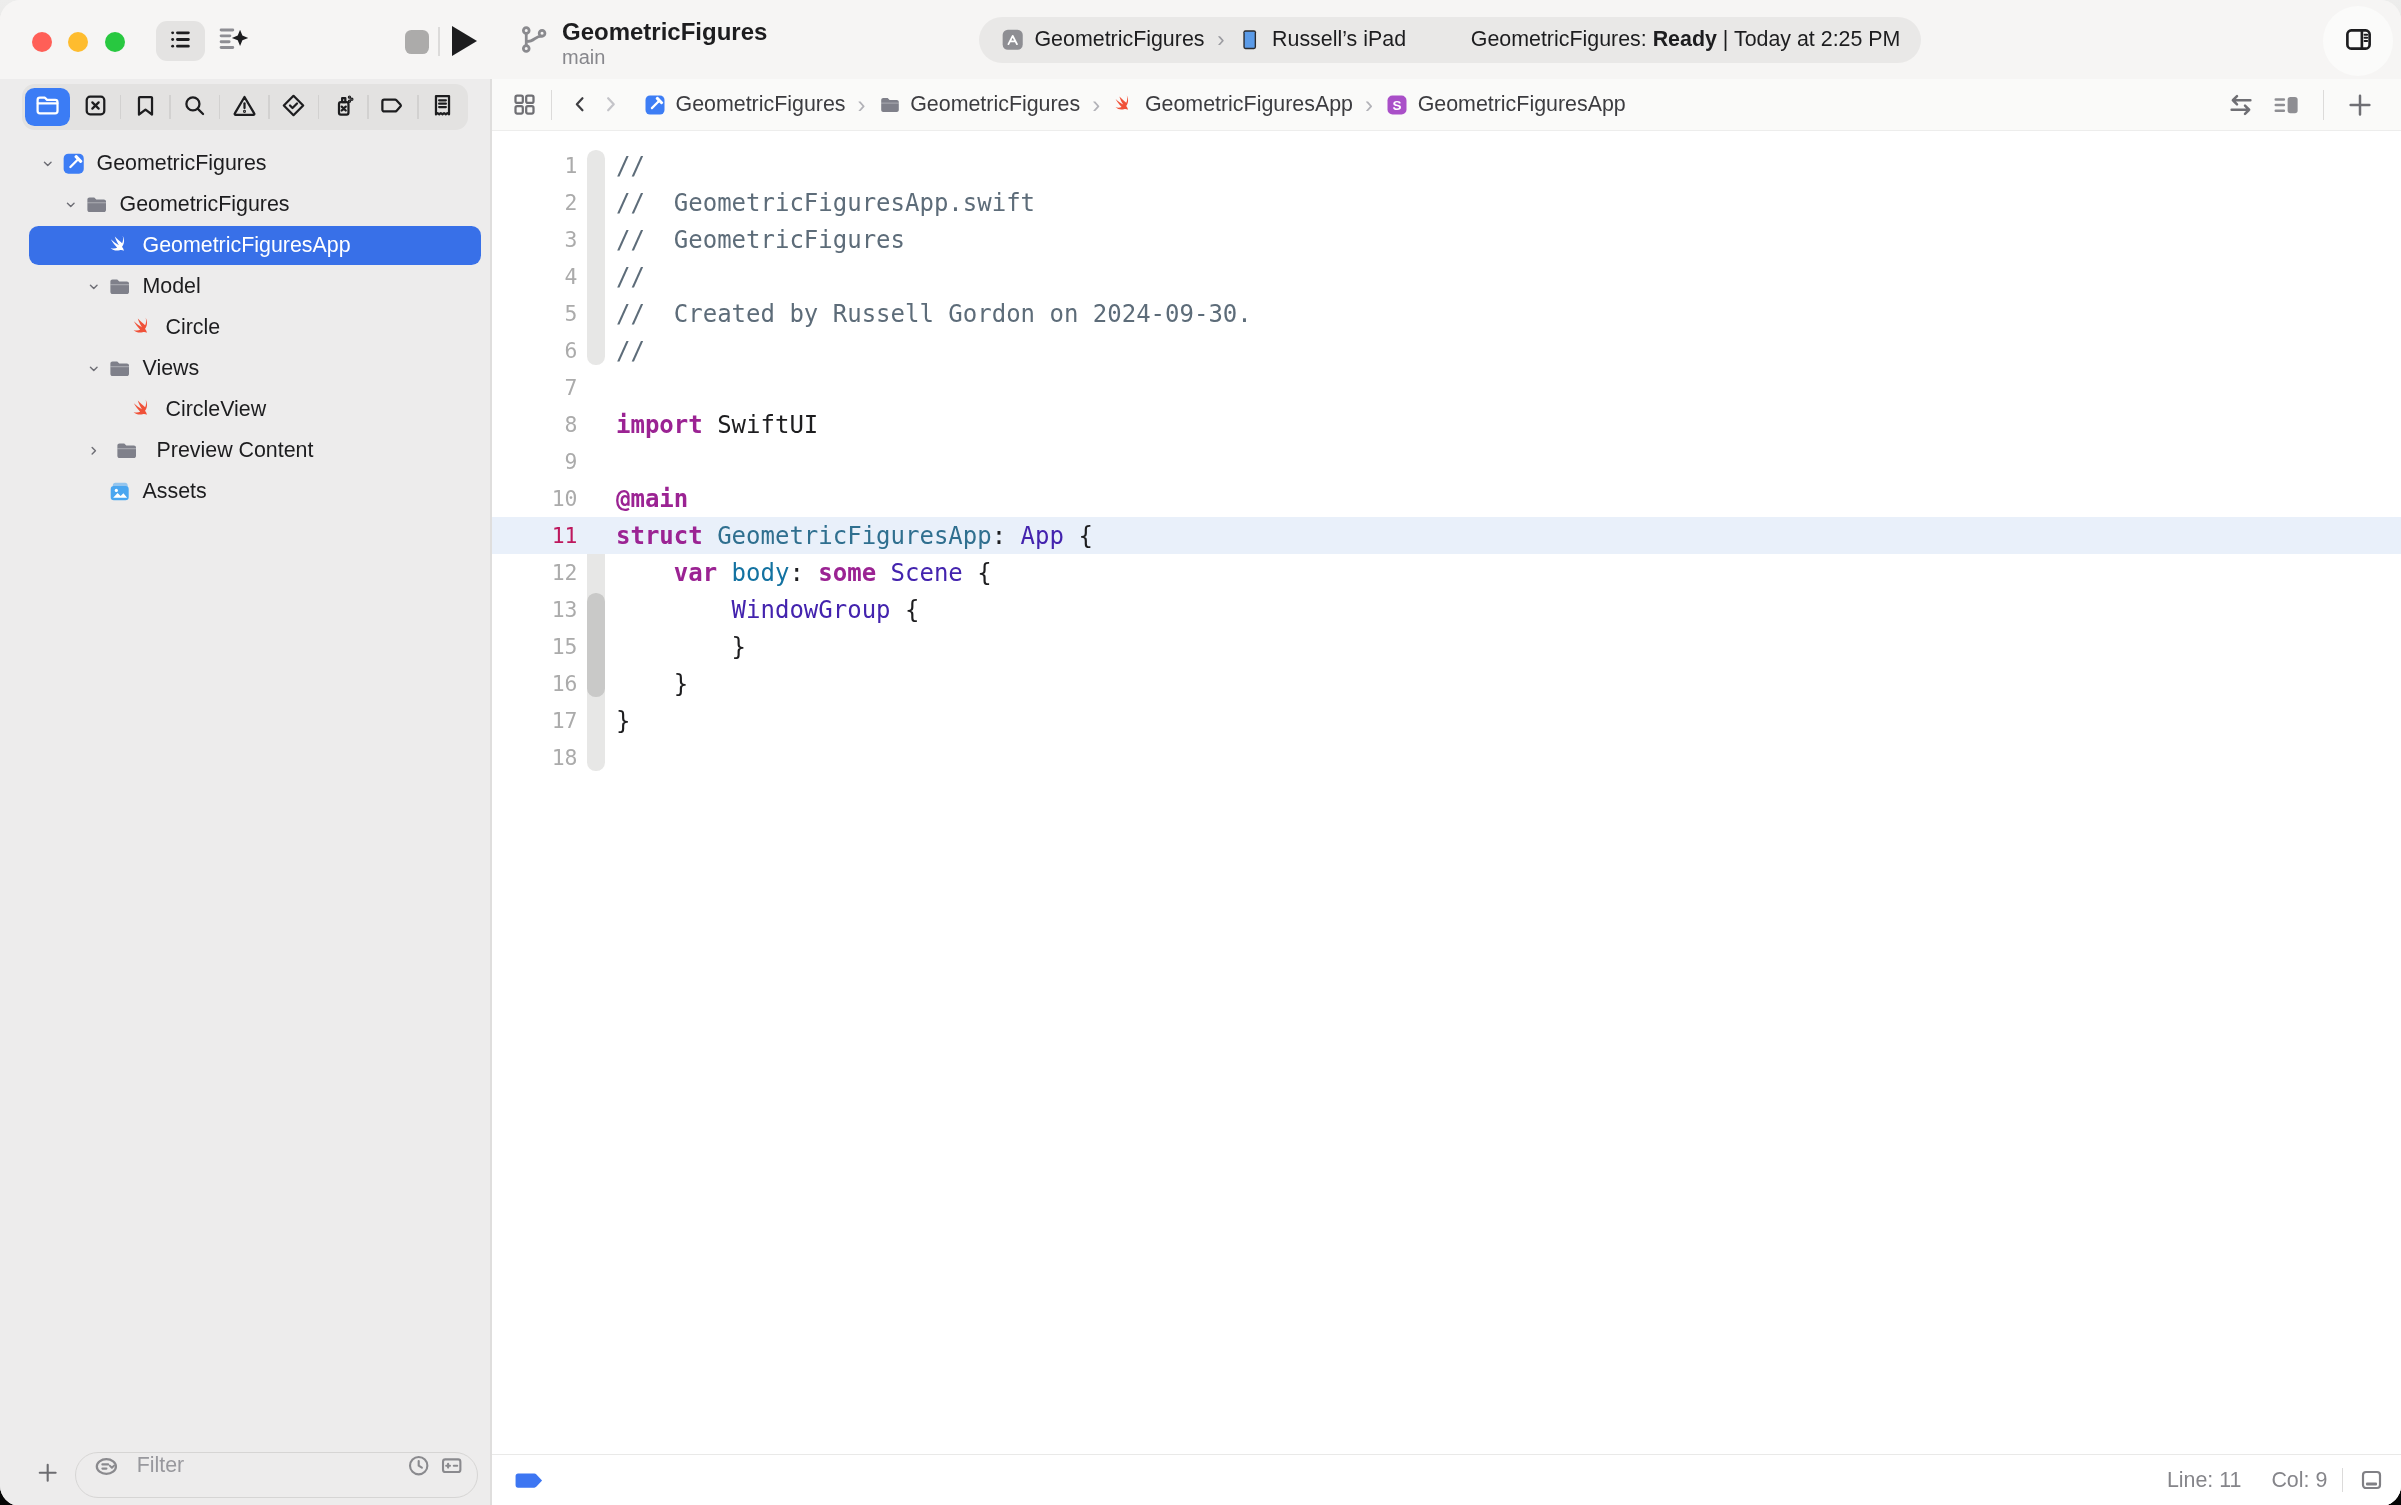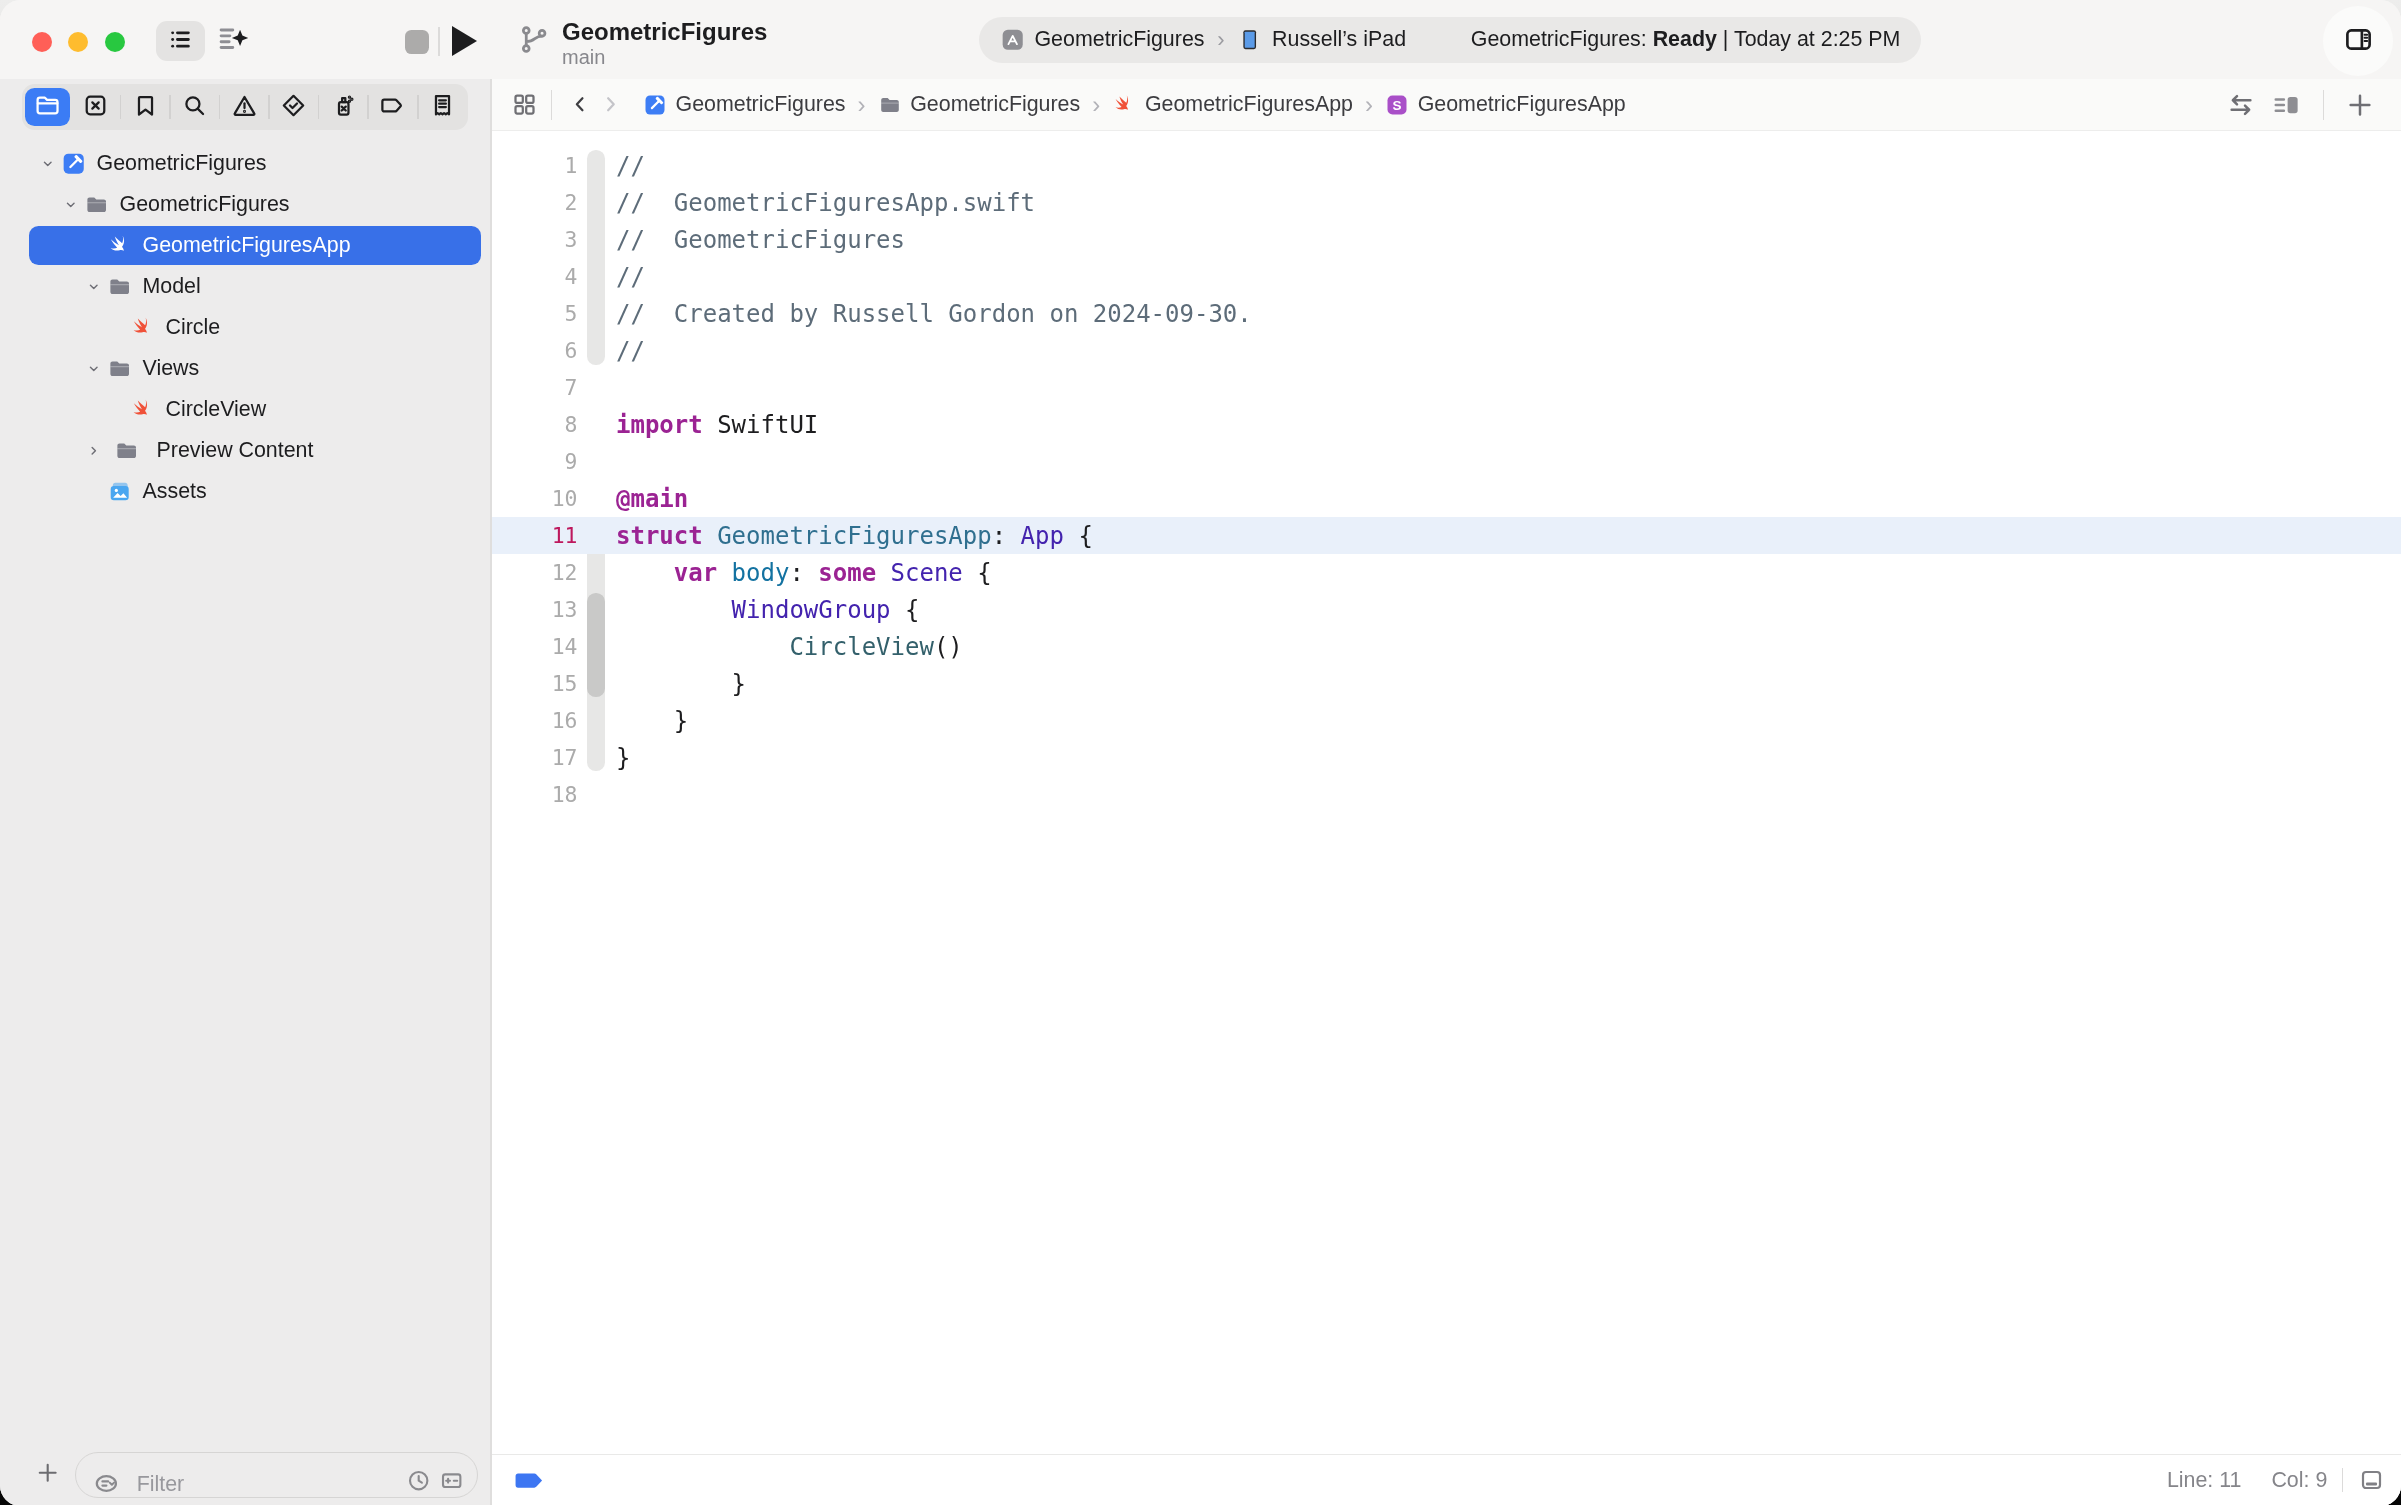--- a/index.html
+++ b/index.html
@@ -74,21 +74,21 @@
   .chev-slot svg { width:17.5px; height:17.5px; }
   .tree-ic { width:27px; height:27px; margin-right:9.5px; display:flex; align-items:center; justify-content:center; flex:0 0 27px; }
   .tree-ic svg { width:25.4px; height:25.4px; }
   .ic-swift { color:var(--c-swift_orange); }
   .trow.selected .ic-swift { color:#fff; }
   .filterbar { position:absolute; left:0; top:1363px; width:490px; height:64px; }
   .add-btn { position:absolute; left:33px; top:17.5px; width:29px; height:29px; color:#6c6c70; display:flex; align-items:center; justify-content:center; }
   .add-btn svg { width:25.4px; height:25.4px; }
   .filter-field {
     position:absolute; left:75px; top:9.5px; width:403px; height:46px; border:1.6px solid #d6d5d4;
-    border-radius:23px; display:flex; align-items:flex-end; padding:0 12.7px; color:#98989d;
+    border-radius:23px; display:flex; align-items:flex-start; padding:0 12.7px; color:#98989d;
   }
   .filter-ic { color:#8a8a8e; margin-right:11px; display:flex; }
   .filter-ic svg { width:37px; height:27px; }
   .filter-ph { font-size:21.4px; flex:1; }
   .field-right { display:flex; align-items:center; gap:8px; color:#8a8a8e; }
   .field-right svg { width:25.4px; height:25.4px; }
   
   .editor { position:absolute; left:492px; top:79px; width:1910px; height:1426px; background:#fff; }
   .jumpbar {
     position:absolute; left:0; top:0; width:1910px; height:52px; background:#fafaf9;
@@ -568,24 +568,20 @@
         </div>
         <div class="code-row">
           <span class="ln">12</span>
           <span class="code-text"><span class="tok-x">    </span><span class="tok-k">var</span><span class="tok-x"> </span><span class="tok-p">body</span><span class="tok-x">: </span><span class="tok-k">some</span><span class="tok-x"> </span><span class="tok-s">Scene</span><span class="tok-x"> {</span></span>
         </div>
         <div class="code-row">
           <span class="ln">13</span>
           <span class="code-text"><span class="tok-x">        </span><span class="tok-s">WindowGroup</span><span class="tok-x"> {</span></span>
         </div>
         <div class="code-row">
-          <span class="ln">14</span>
-          <span class="code-text"><span class="tok-x">            </span><span class="tok-t">CircleView</span><span class="tok-x">()</span></span>
-        </div>
-        <div class="code-row">
           <span class="ln">15</span>
           <span class="code-text"><span class="tok-x">        }</span></span>
         </div>
         <div class="code-row">
           <span class="ln">16</span>
           <span class="code-text"><span class="tok-x">    }</span></span>
         </div>
         <div class="code-row">
           <span class="ln">17</span>
           <span class="code-text"><span class="tok-x">}</span></span>

